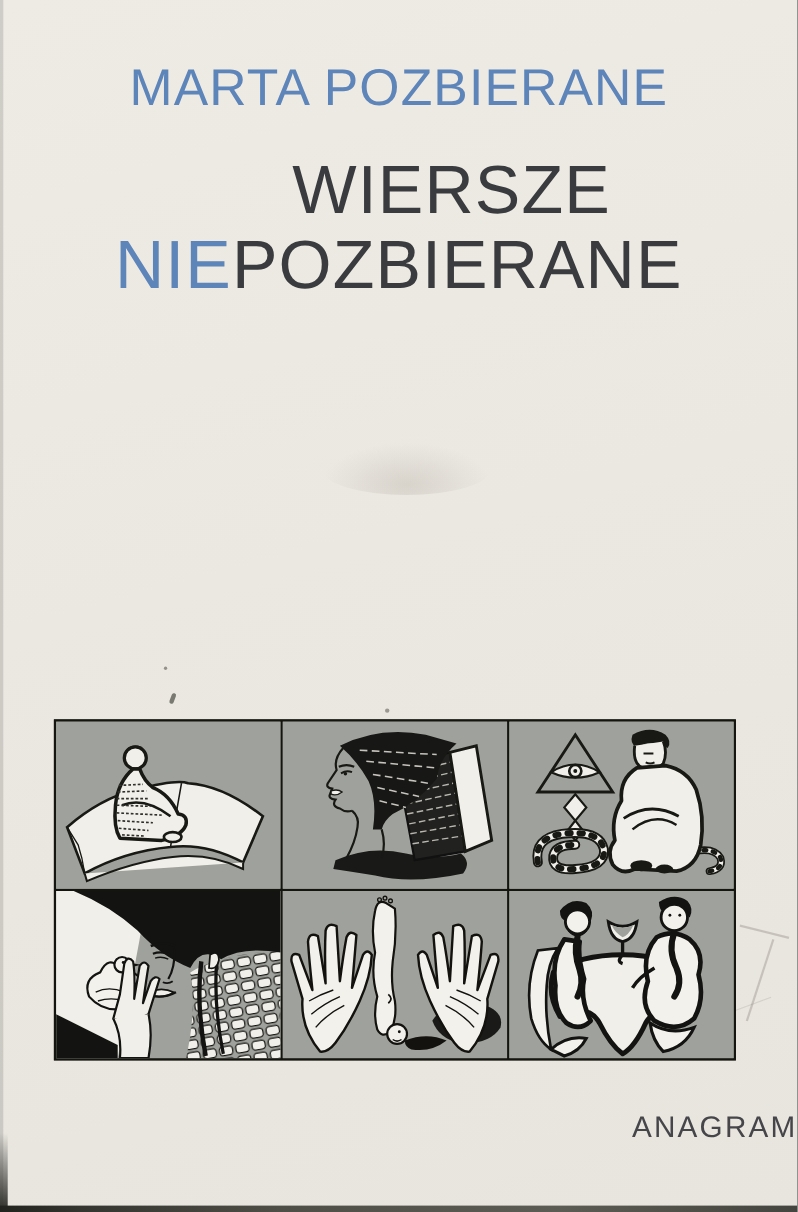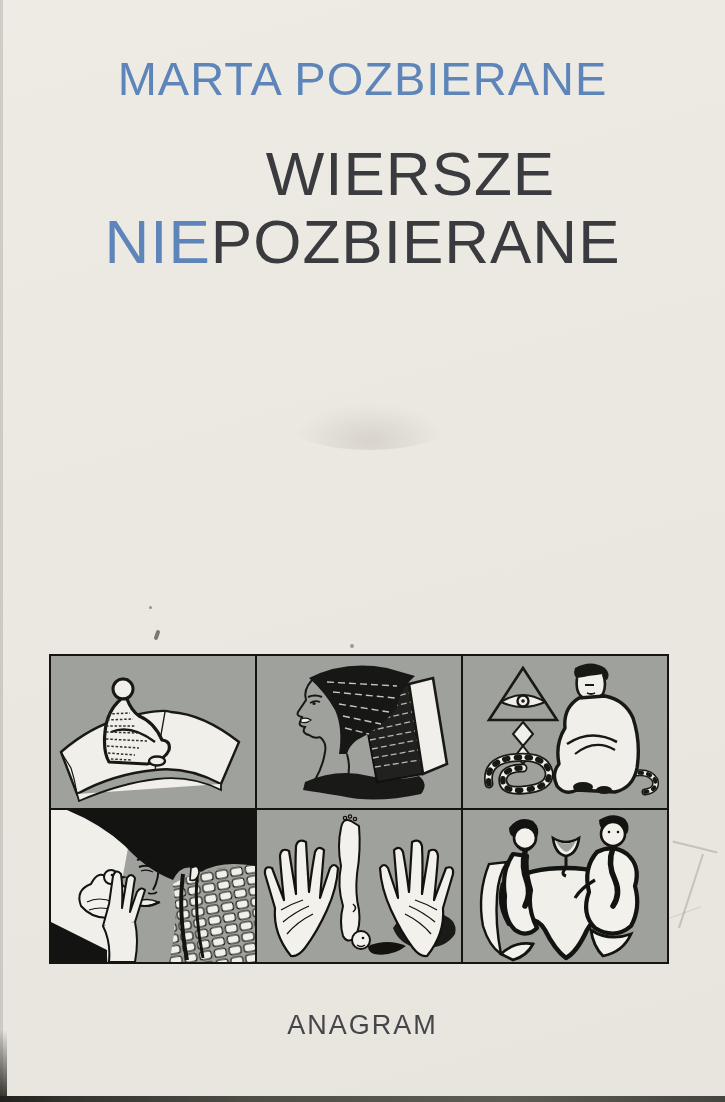--- a/index.html
+++ b/index.html
@@ -20,21 +20,21 @@
   .title-line{
     position:absolute;left:0;width:100%;
     text-align:center;font-size:62px;line-height:1;
     font-weight:400;letter-spacing:1px;color:#393b3e;margin:0;
   }
   .title-line.l1{top:143px;padding-left:48px;}
   .title-line.l2{top:211px;}
   .accent{color:#5d85ba;text-align:center;}
   .publisher{
     position:absolute;top:1012px;left:0;width:100%;
-    text-align:center;font-size:27px;line-height:1;
+    text-align:right;font-size:27px;line-height:1;
     letter-spacing:2px;color:#46464a;
   }
   
   .art-grid{
     position:absolute;left:49px;top:654px;width:620px;height:310px;
     display:grid;grid-template-columns:repeat(3,1fr);grid-template-rows:repeat(2,1fr);
     gap:2px;background:#15150f;border:2px solid #15150f;box-sizing:border-box;
   }
   .panel{width:100%;height:100%;display:block;background:#9fa19c;}
   

